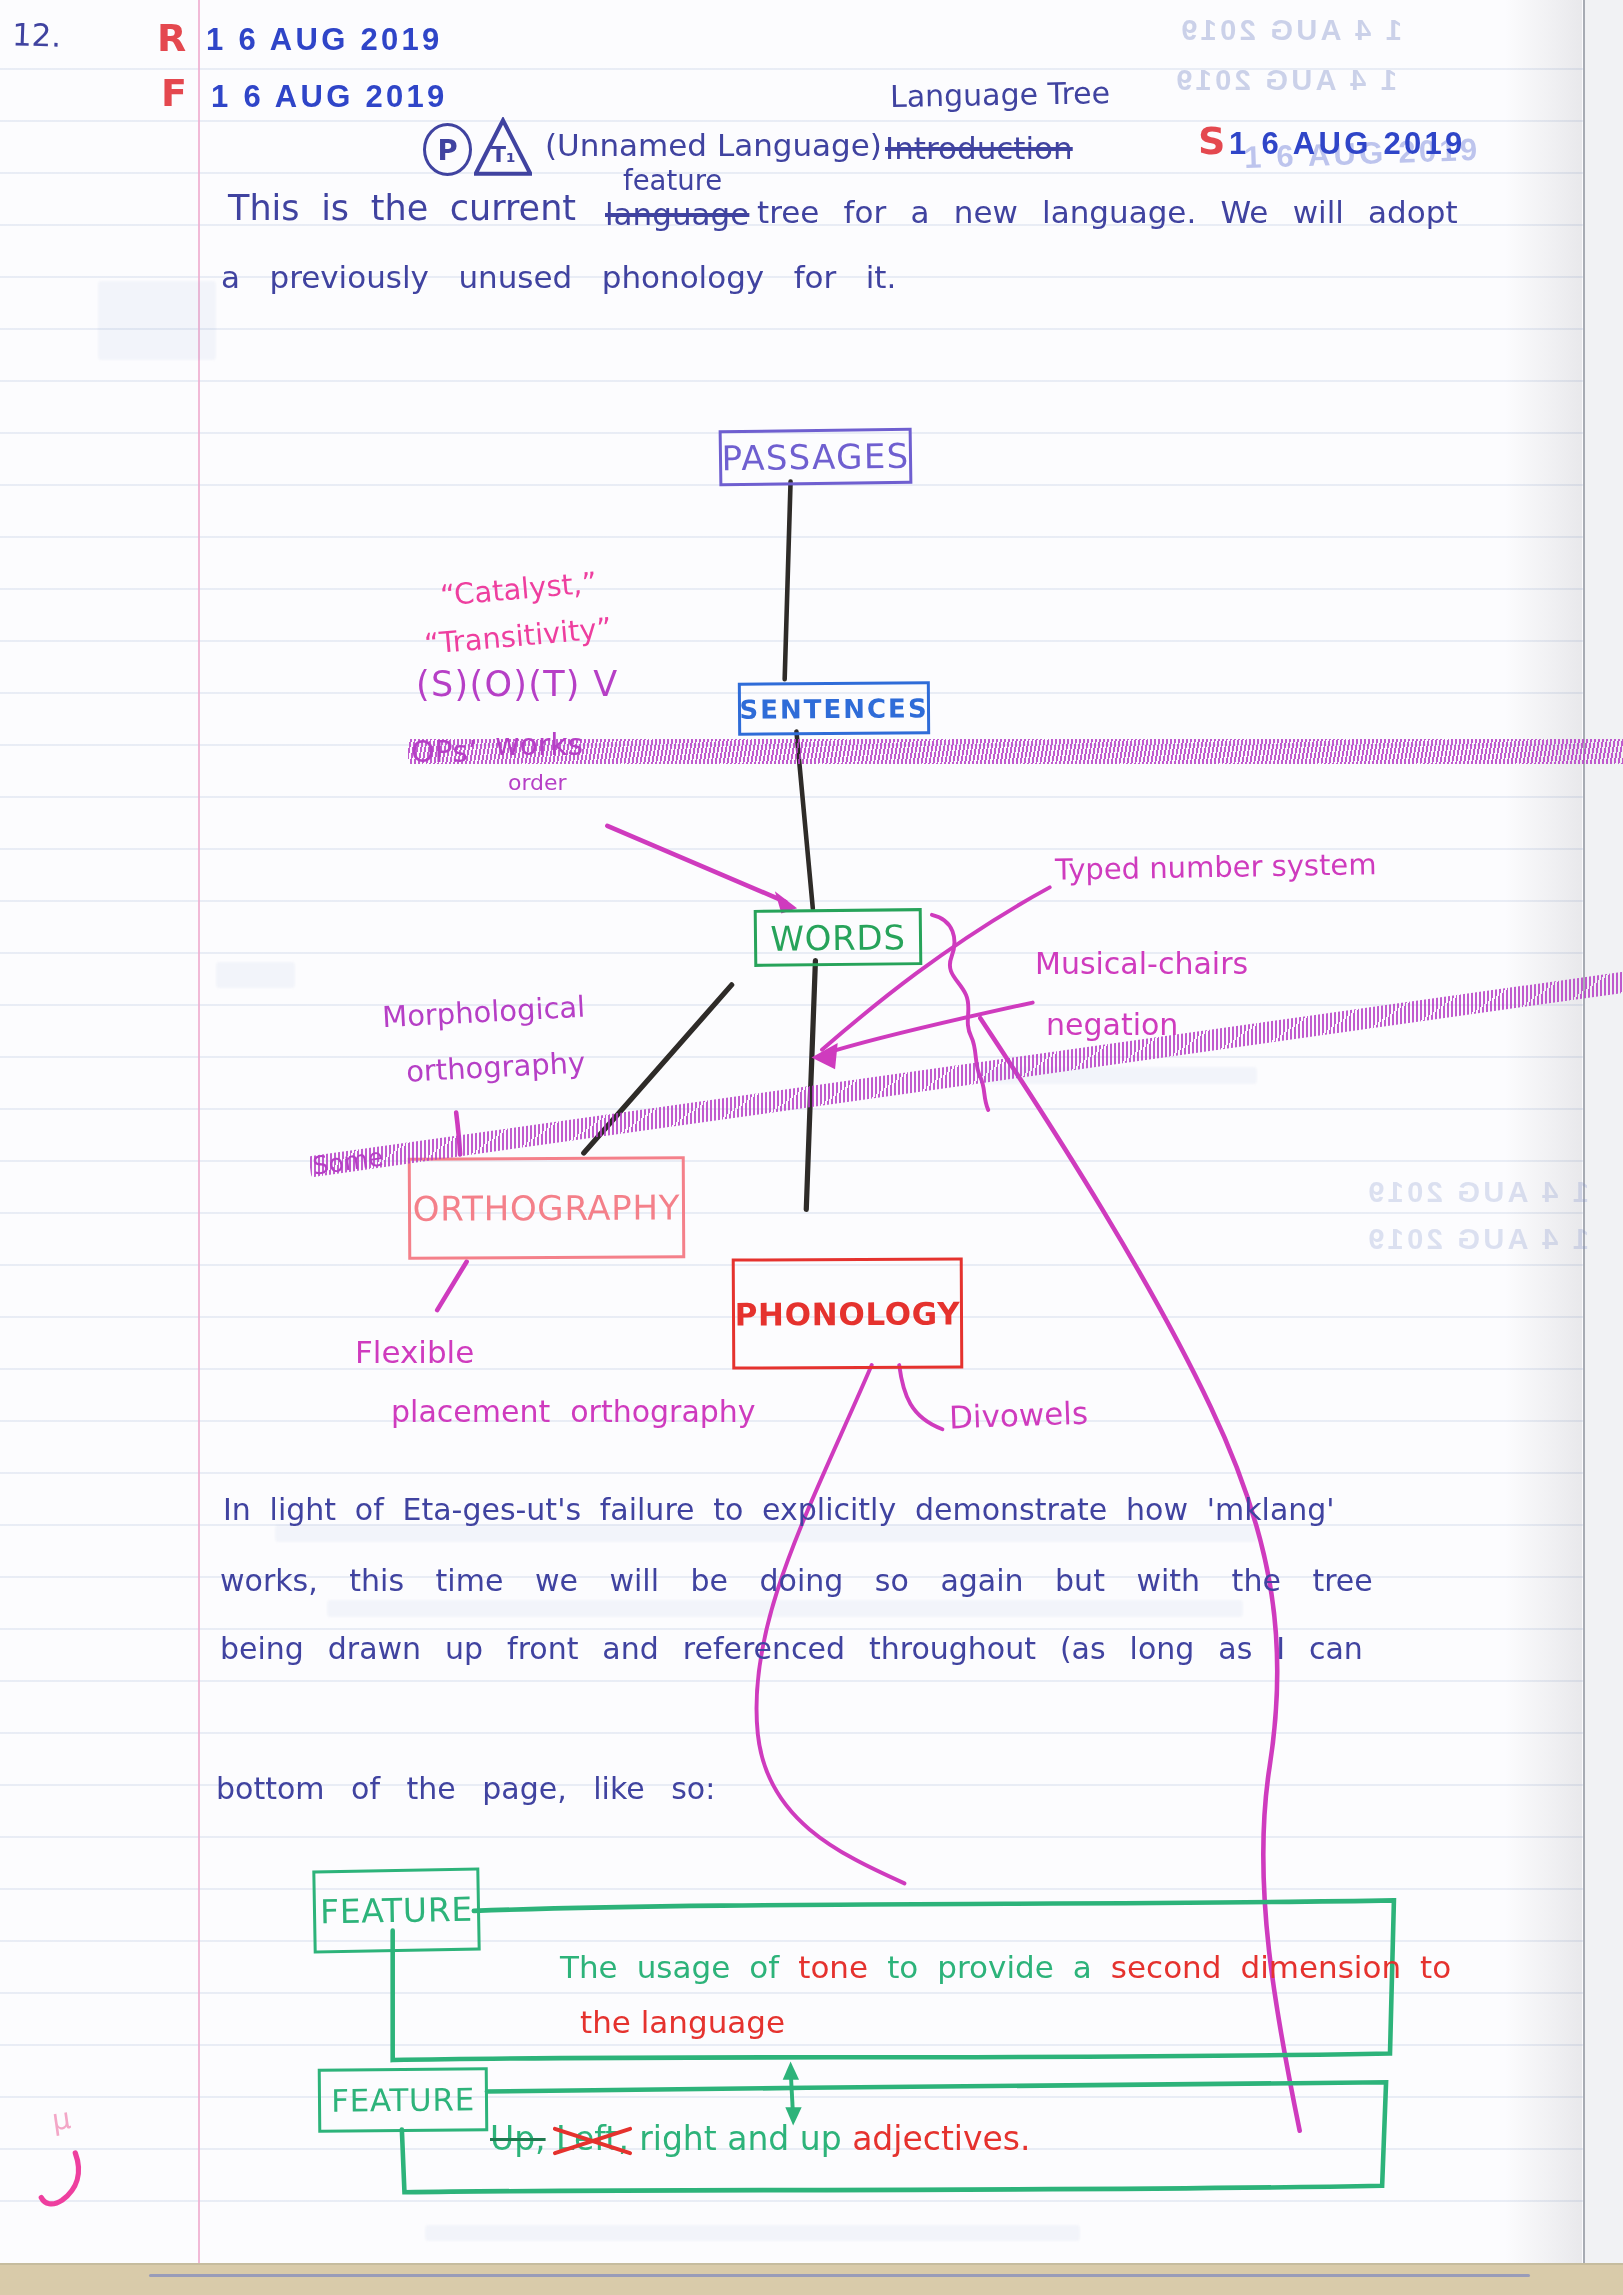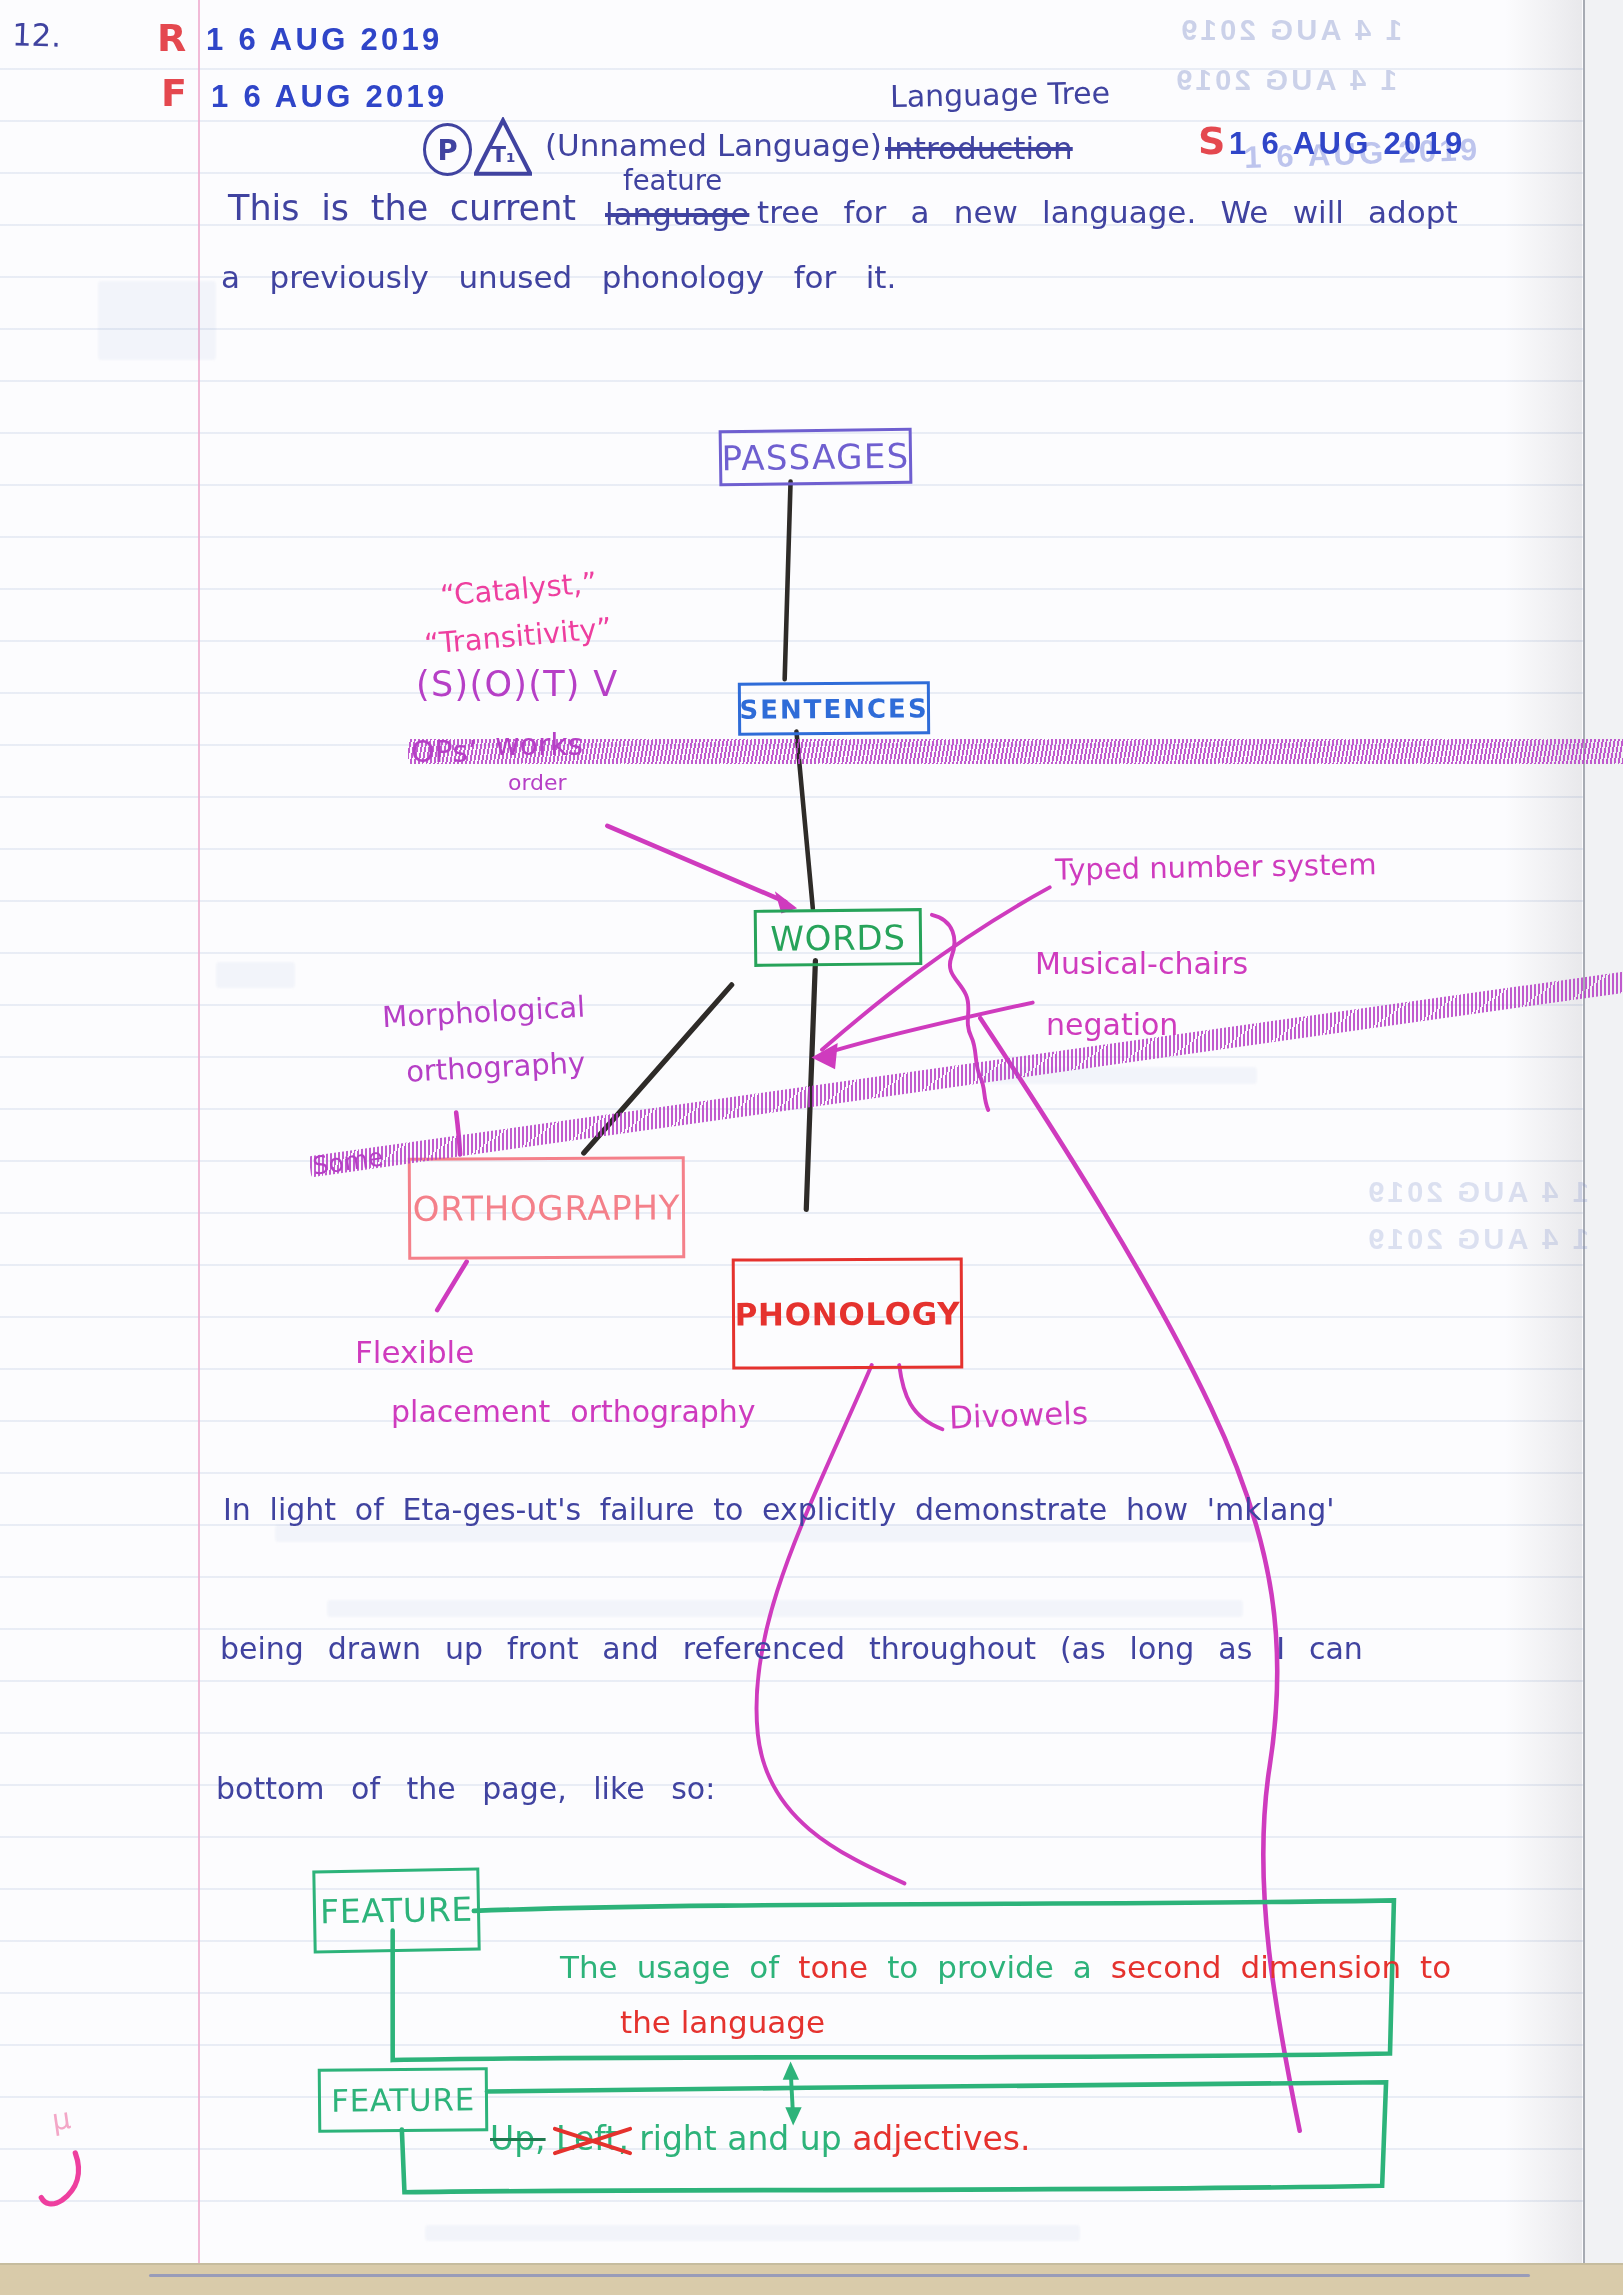--- a/index.html
+++ b/index.html
@@ -159,30 +159,31 @@
 
   <div class="hw z3 mag scribbled" style="left:305px;top:1004px;font-size:25px;transform:rotate(-8deg);color:#b63fc6;">Some</div>
   <div class="hw z3" style="left:382px;top:995px;font-size:29px;color:#b63fc6;transform:rotate(-3deg);">Morphological</div>
   <div class="hw z3" style="left:406px;top:1050px;font-size:29px;color:#b63fc6;transform:rotate(-3deg);">orthography</div>
 
   <div class="hw z3 mag" style="left:355px;top:1334px;font-size:31px;">Flexible</div>
   <div class="hw z3 mag" style="left:391px;top:1394px;font-size:30px;word-spacing:10.5px;">placement orthography</div>
   <div class="hw z3 mag" style="left:949px;top:1397px;font-size:31px;transform:rotate(-2deg);">Divowels</div>
 
   <div class="hw z3" style="left:223px;top:1492px;font-size:30px;word-spacing:9.2px;">In light of Eta-ges-ut's failure to explicitly demonstrate how 'mklang'</div>
+  <div class="hw z3" style="left:220px;top:1563px;font-size:30px;word-spacing:22px;">works, this time we will be doing so again but with the tree</div>
   <div class="hw z3" style="left:220px;top:1631px;font-size:30px;word-spacing:14.4px;">being drawn up front and referenced throughout (as long as I can</div>
   <div class="hw z3" style="left:216px;top:1771px;font-size:30px;word-spacing:17px;">bottom of the page, like so:</div>
 
   <div class="node z3" style="left:313px;top:1869px;width:161px;height:77px;border:3.3px solid var(--greenFeat);transform:rotate(-1deg);">
     <span style="font-size:33px;color:var(--greenFeat);letter-spacing:0.7px;">FEATURE</span>
   </div>
   <div class="hw z3" style="left:560px;top:1949px;font-size:31px;word-spacing:9.2px;">
     <span style="color:var(--greenFeat);">The usage of </span><span style="color:var(--redInk);">tone</span><span style="color:var(--greenFeat);"> to provide </span><span style="color:var(--greenFeat);">a </span><span style="color:var(--redInk);">second dimension to</span>
   </div>
-  <div class="hw z3" style="left:580px;top:2004px;font-size:31px;color:var(--redInk);margin-left:40px;">the language</div>
+  <div class="hw z3" style="left:580px;top:2004px;font-size:31px;color:var(--redInk);">the language</div>
 
   <div class="node z3" style="left:318px;top:2068px;width:164px;height:58px;border:3.3px solid var(--greenFeat);transform:rotate(-0.5deg);">
     <span style="font-size:31px;color:var(--greenFeat);letter-spacing:0.7px;">FEATURE</span>
   </div>
   <div class="hw z3" style="left:490px;top:2119px;font-size:33px;">
     <span class="struckg" style="color:var(--greenFeat);">Up,</span>
     <span class="crossed" style="color:var(--greenFeat);">Left,</span>
     <span style="color:var(--greenFeat);"> right and up </span><span style="color:var(--redInk);">adjectives.</span>
   </div>
 

